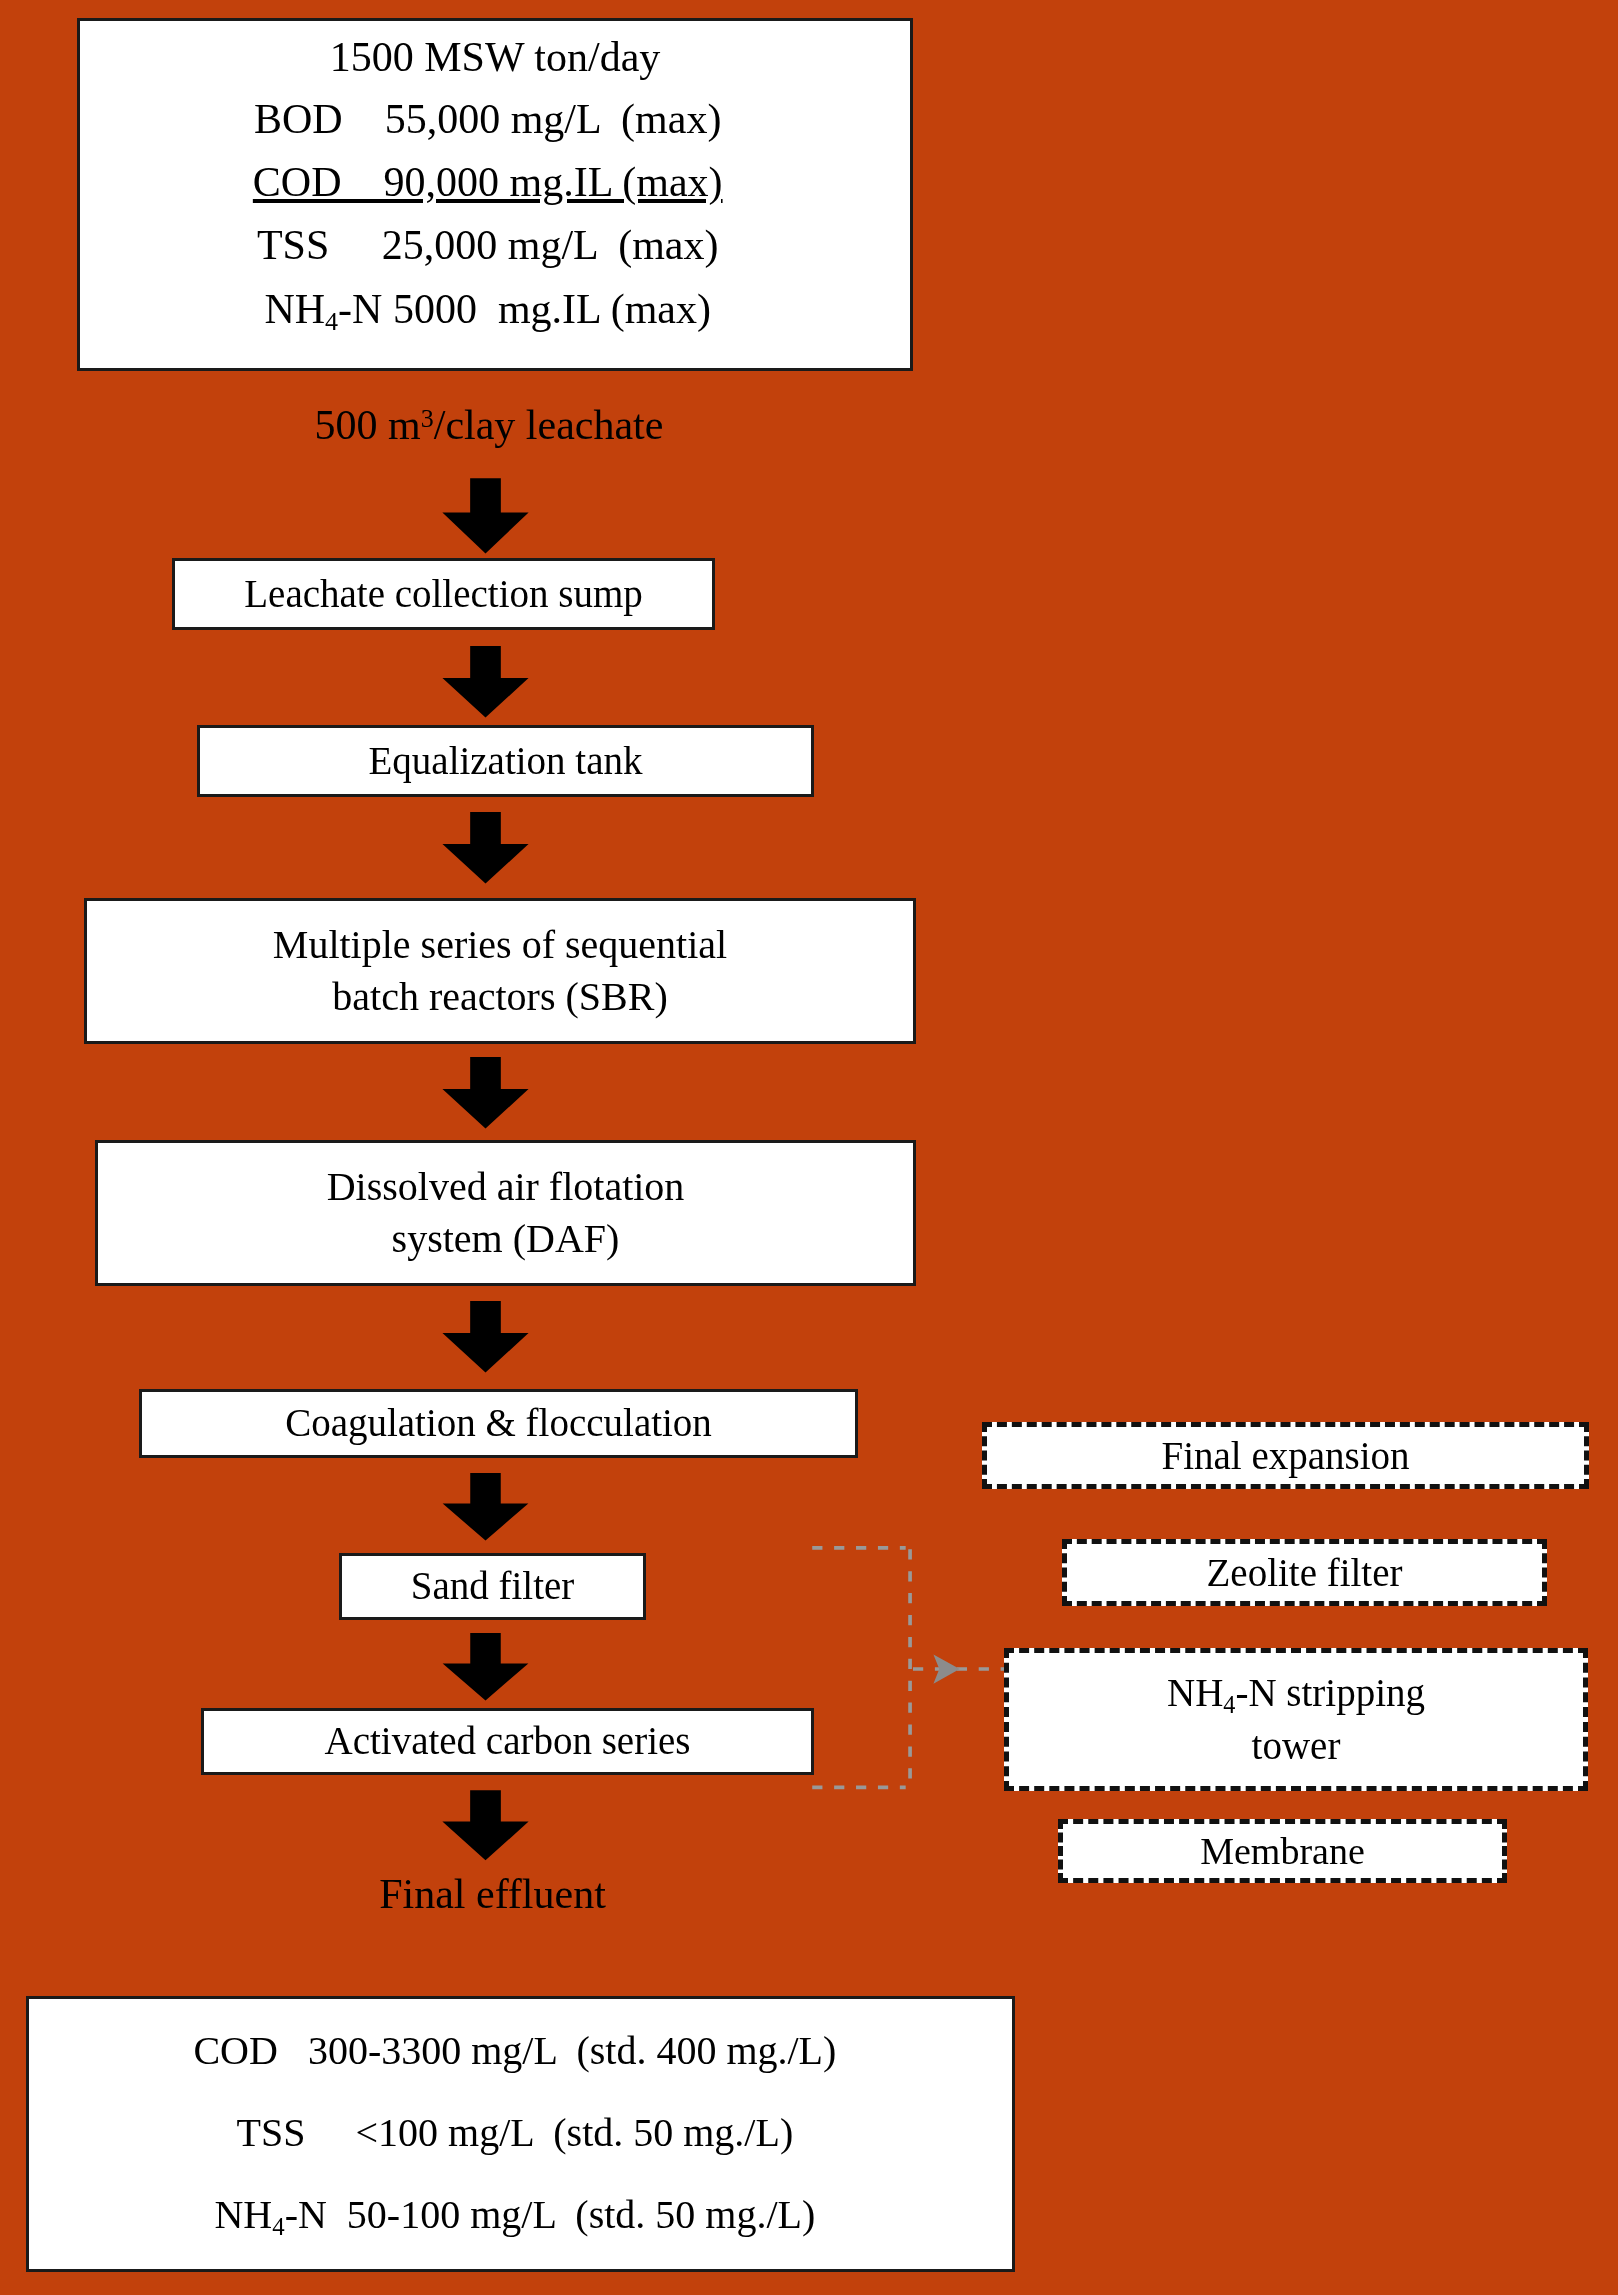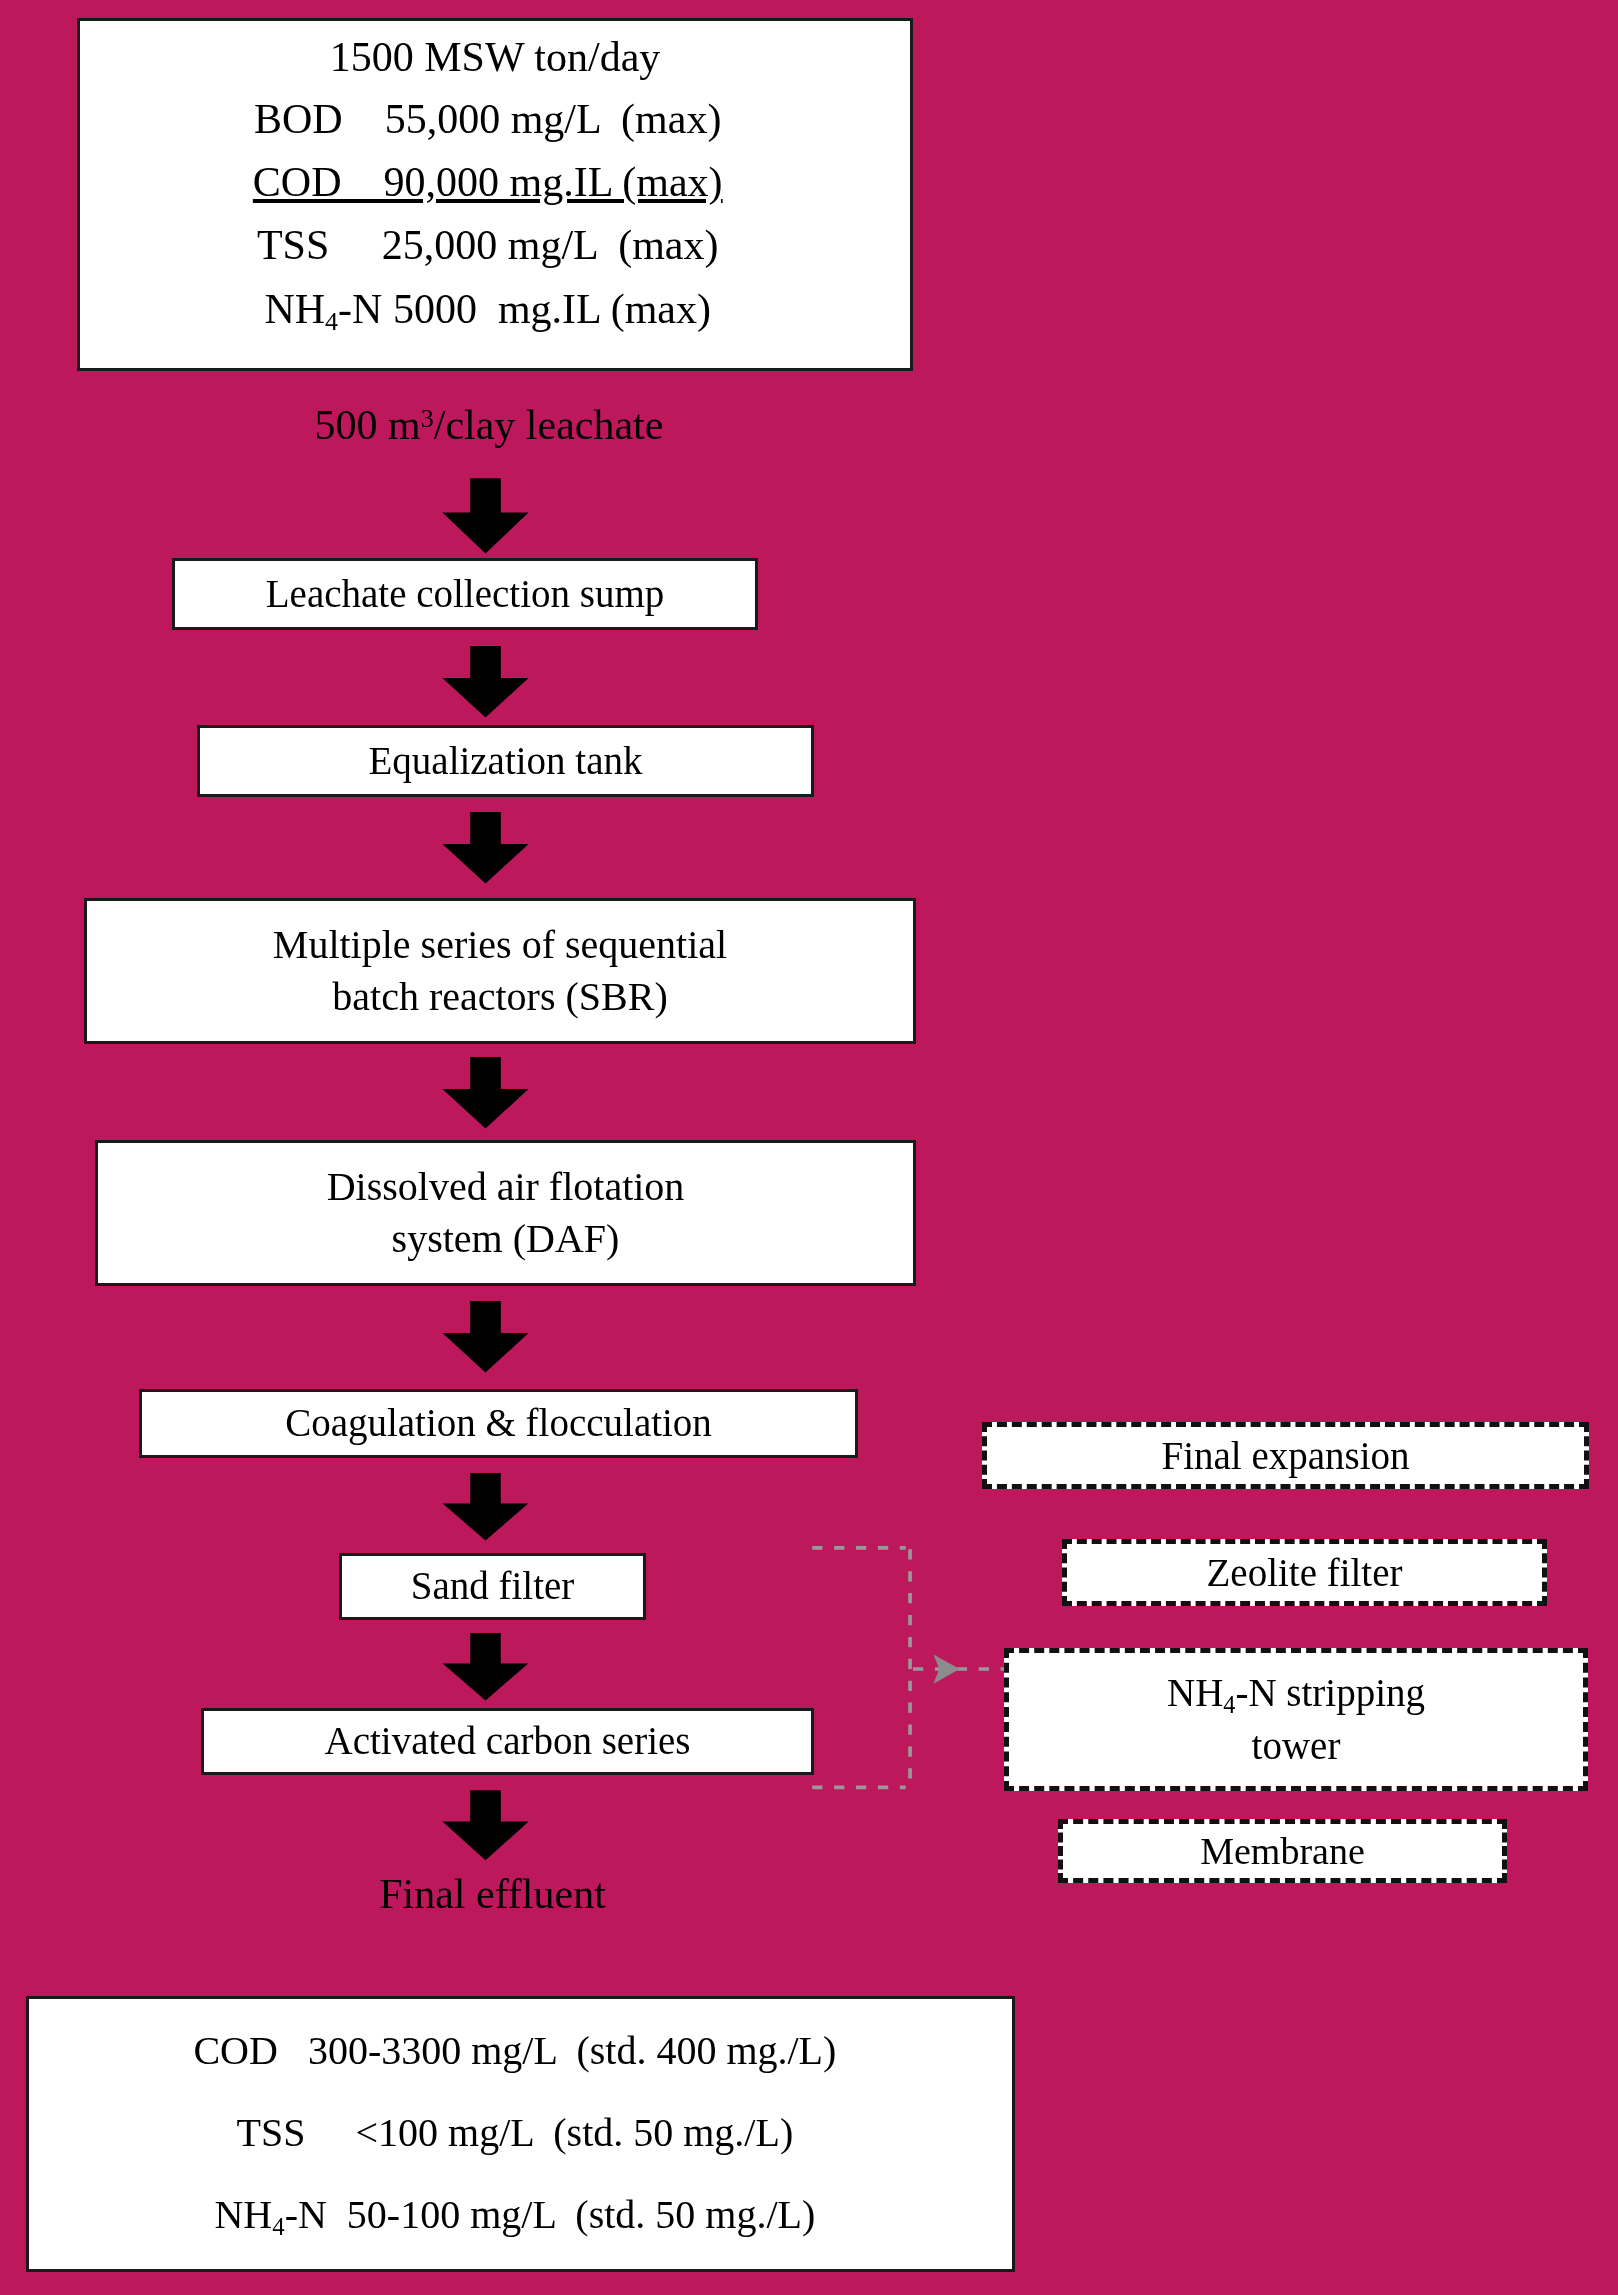--- a/index.html
+++ b/index.html
@@ -4,21 +4,21 @@
 <style>
   html, body {
     margin: 0;
     padding: 0;
     background: #ffffff;
   }
   #page {
     position: relative;
     width: 1618px;
     height: 2295px;
-    background: #be185d;
+    background: #c2410c;
     font-family: "Liberation Serif", "DejaVu Serif", serif;
     color: #000000;
     overflow: hidden;
   }
 
   
   .box {
     position: absolute;
     box-sizing: border-box;
     background: #ffffff;
@@ -94,21 +94,21 @@
   </div>
 
   <div class="freetext" style="left:175px; top:401px; width:628px; font-size:42px;">500 m<sup>3</sup>/clay leachate</div>
 
   <div class="arrow" style="left:438px; top:478px;">
     <svg width="95" height="77" viewBox="0 0 130 105">
       <polygon points="44,0 86,0 86,47 124,47 65,103 6,47 44,47" fill="#000000"></polygon>
     </svg>
   </div>
 
-  <div class="box" style="left:172px; top:558px; width:586px; height:72px; font-size:39px;">
+  <div class="box" style="left:172px; top:558px; width:543px; height:72px; font-size:39px;">
     <span>Leachate  collection  sump</span>
   </div>
 
   <div class="arrow" style="left:438px; top:646px;">
     <svg width="95" height="73" viewBox="0 0 130 100">
       <polygon points="44,0 86,0 86,44 124,44 65,98 6,44 44,44" fill="#000000"></polygon>
     </svg>
   </div>
 
   <div class="box" style="left:197px; top:725px; width:617px; height:72px; font-size:39px;">

